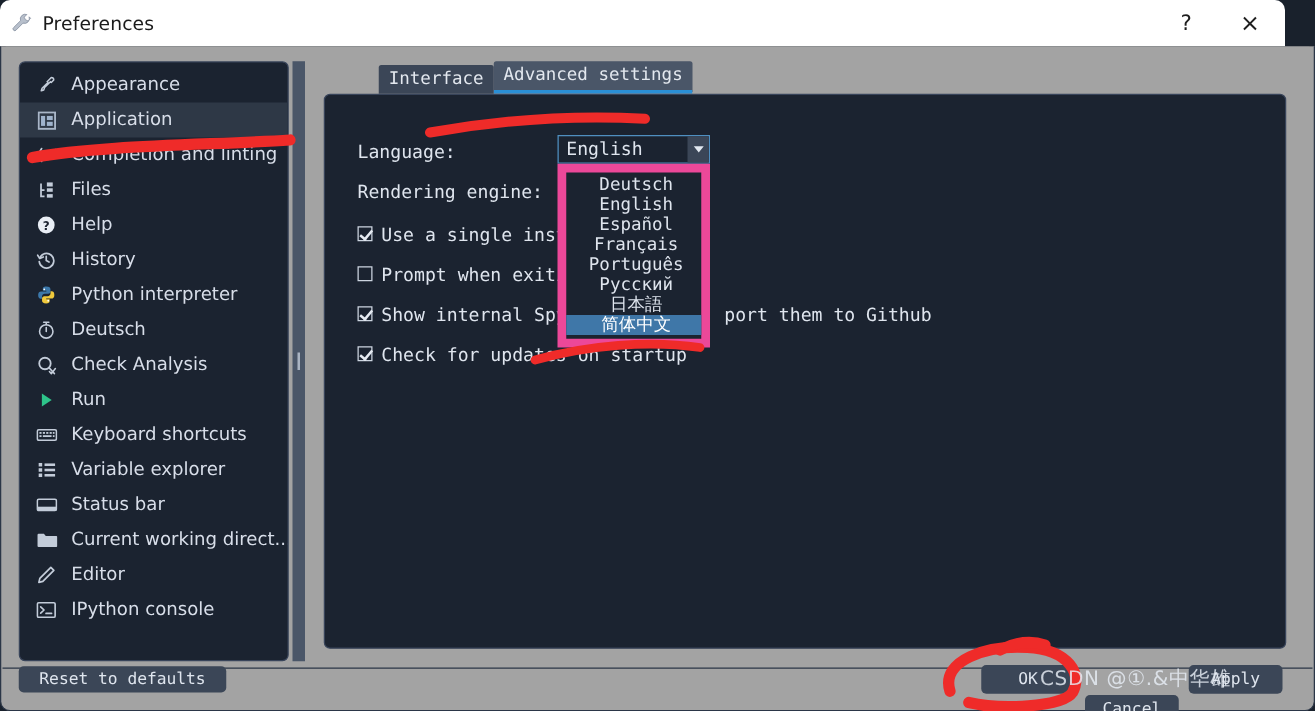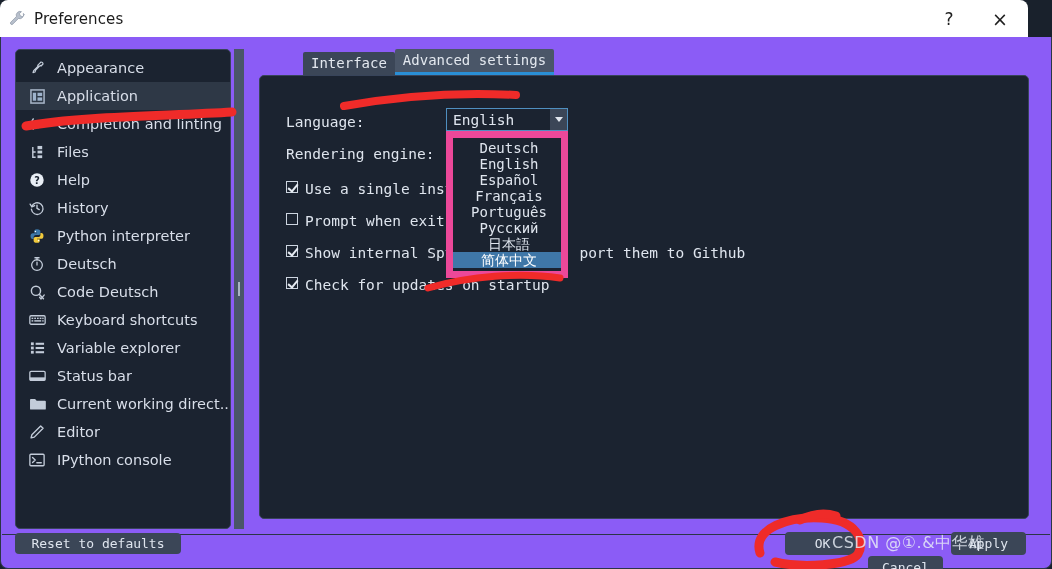--- a/index.html
+++ b/index.html
@@ -38,21 +38,21 @@
     width: 46px; height: 37px;
     display: flex; align-items: center; justify-content: center;
     color: #1e1e1e; font-size: 17px;
   }
   .tb-btn.close { width: 56px; font-size: 19px; }
 
   
   .dialog-body {
     position: absolute; left: 0; top: 37px;
     width: 1052px; height: 532px;
-    background: #8b5cf6;
+    background: #a3a3a3;
     border: 1px solid #2b3647;
     border-top: none;
     border-bottom-left-radius: 8px;
     border-bottom-right-radius: 8px;
   }
 
   
   .sidebar {
     position: absolute; left: 14px; top: 12px;
     width: 216px; height: 480px;
@@ -336,21 +336,29 @@
           <span>Deutsch</span>
         </div>
         <div class="side-item">
           <span class="side-ico">
             <svg width="17" height="17" viewBox="0 0 20 20">
               <circle cx="8.2" cy="8" r="5.4" fill="none" stroke="#c3ccd9" stroke-width="1.7"></circle>
               <path d="M12.1 12 L17 17.4" stroke="#c3ccd9" stroke-width="1.7" stroke-linecap="round"></path>
               <path d="M12.4 15.6 L14.2 17.6 L18 12.8" fill="none" stroke="#c3ccd9" stroke-width="1.5" stroke-linecap="round" stroke-linejoin="round"></path>
             </svg>
           </span>
-          <span>Code Deutsch</span>
+          <span>Check Analysis</span>
+        </div>
+        <div class="side-item">
+          <span class="side-ico">
+            <svg width="14" height="14" viewBox="0 0 16 16">
+              <path d="M4 2 L13 8 L4 14 Z" fill="#2ec48a"></path>
+            </svg>
+          </span>
+          <span>Run</span>
         </div>
         <div class="side-item">
           <span class="side-ico">
             <svg width="17" height="14" viewBox="0 0 20 14">
               <rect x="1" y="2" width="18" height="10" rx="1.4" fill="none" stroke="#c3ccd9" stroke-width="1.5"></rect>
               <g fill="#c3ccd9">
                 <rect x="3" y="4.2" width="2" height="1.7"></rect>
                 <rect x="6.2" y="4.2" width="2" height="1.7"></rect>
                 <rect x="9.4" y="4.2" width="2" height="1.7"></rect>
                 <rect x="12.6" y="4.2" width="2" height="1.7"></rect>

